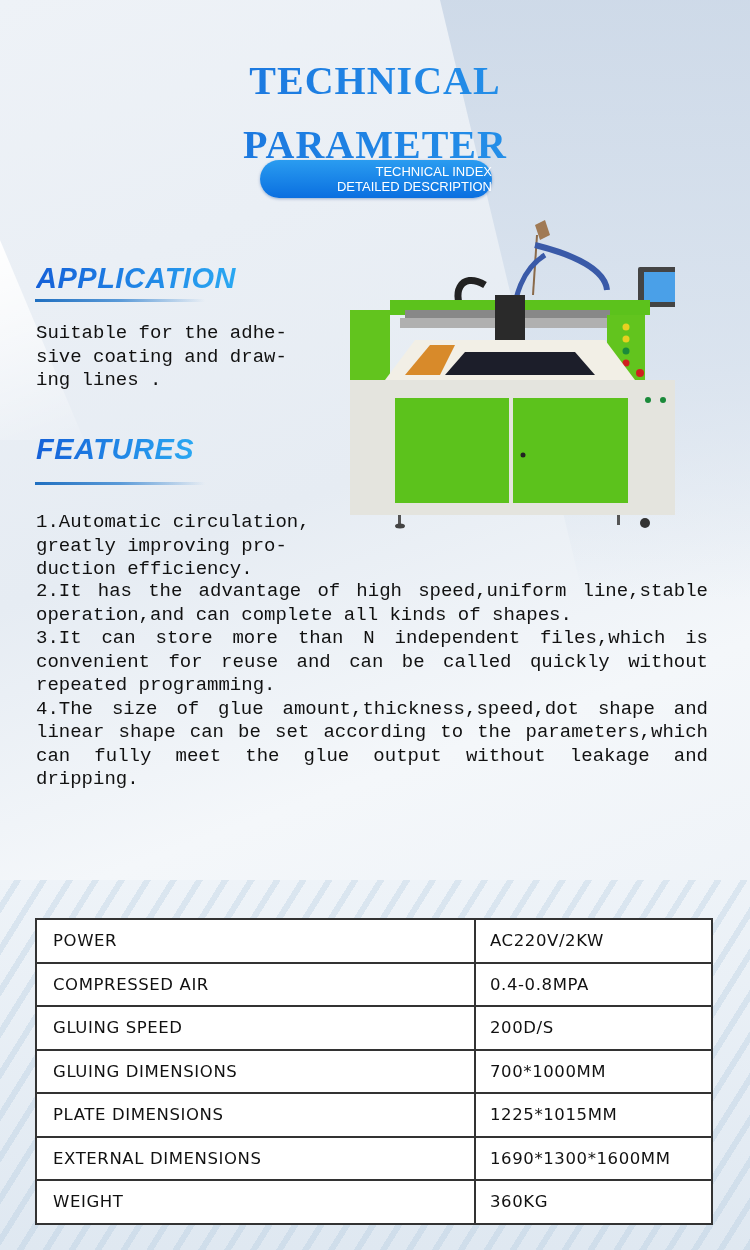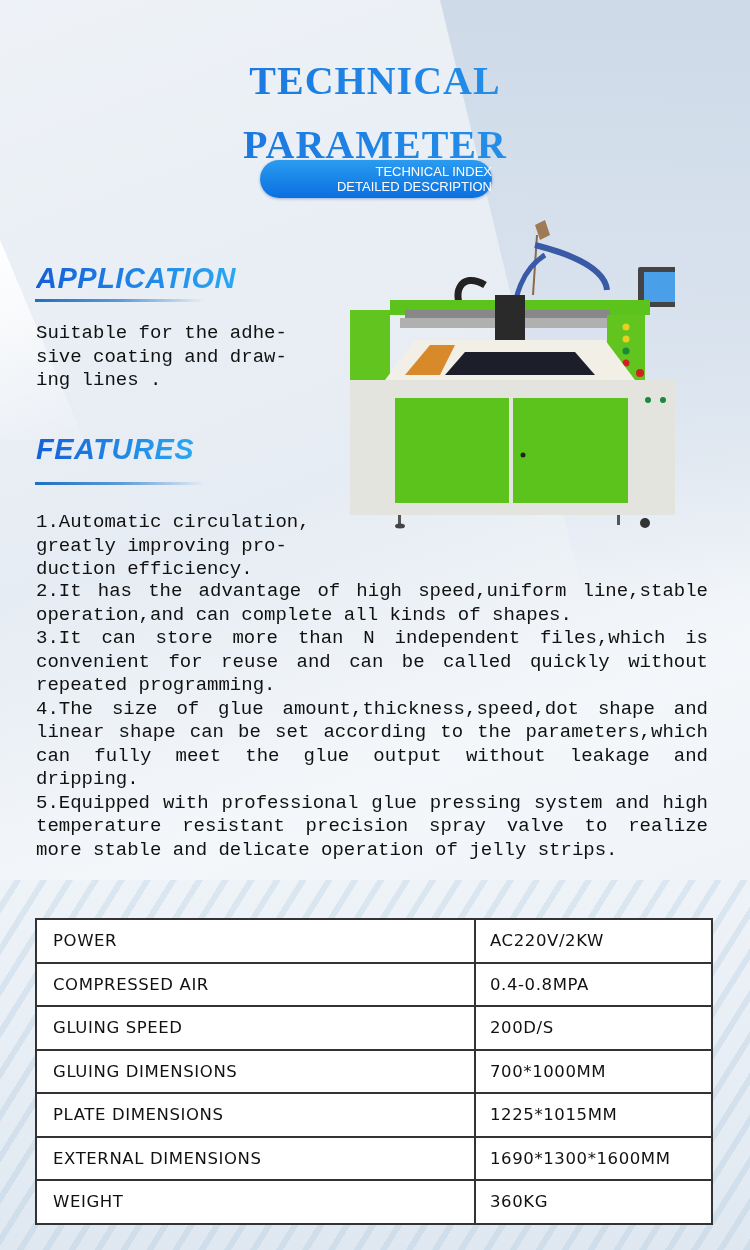--- a/index.html
+++ b/index.html
@@ -106,21 +106,20 @@
 <div class="body-text app-text">Suitable for the adhe-sive coating and draw-ing lines .</div>
 
 <div class="section-head" style="top:433px;">FEATURES</div>
 <div class="underline" style="top:482px;"></div>
 
 <div class="body-text feat-1">1.Automatic circulation, greatly improving pro-duction efficiency.</div>
 <div class="body-text feat-rest">
   <p>2.It has the advantage of high speed,uniform line,stable operation,and can complete all kinds of shapes.</p>
   <p>3.It can store more than N independent files,which is convenient for reuse and can be called quickly without repeated programming.</p>
   <p>4.The size of glue amount,thickness,speed,dot shape and linear shape can be set according to the parameters,which can fully meet the glue output without leakage and dripping.</p>
-  <p>5.Equipped with professional glue pressing system and high temperature resistant precision spray valve to realize  more stable and delicate operation of jelly strips.</p>
 </div>
 
 <svg class="machine" viewBox="0 0 330 315" xmlns="http://www.w3.org/2000/svg" aria-label="Green and white automatic gluing machine with touchscreen control panel">
 
   <path d="M190 10 L200 5 L205 20 L195 25 Z" fill="#a07a55"></path>
   <line x1="192" y1="20" x2="188" y2="80" stroke="#8a6a4a" stroke-width="2"></line>
   <path d="M190 30 C 230 40, 260 55, 262 75" stroke="#3a5aa8" stroke-width="6" fill="none"></path>
   <path d="M200 40 C 175 55, 170 85, 165 110" stroke="#3a5aa8" stroke-width="5" fill="none"></path>
   <path d="M140 70 C 115 55, 105 80, 120 100" stroke="#222" stroke-width="7" fill="none"></path>
 

